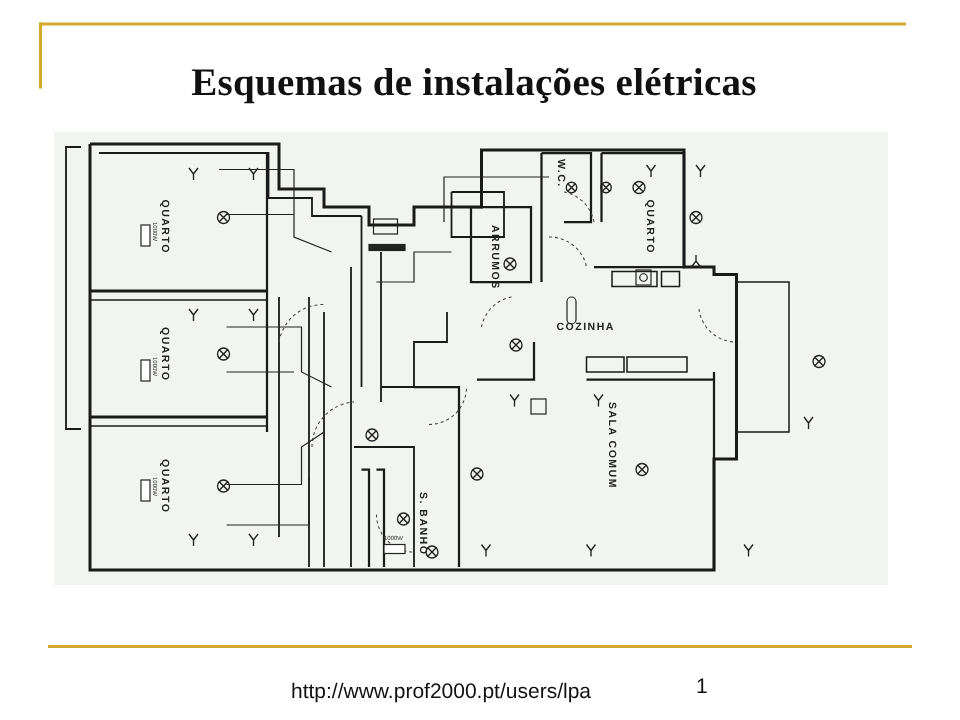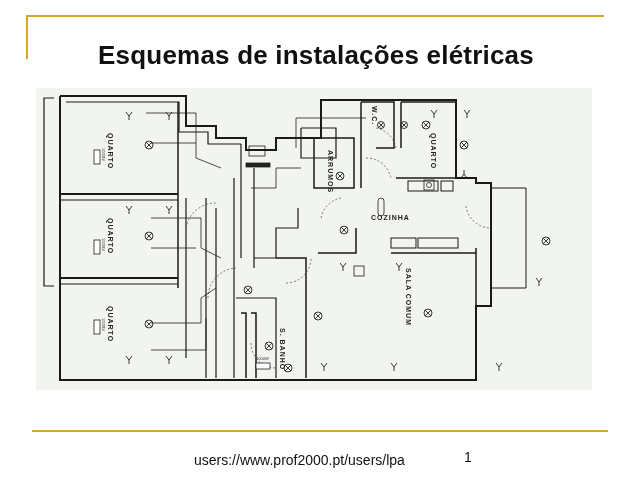--- a/index.html
+++ b/index.html
@@ -6,21 +6,21 @@
     body {
       width: 640px; height: 480px; position: relative; overflow: hidden;
       background: #ffffff;
       font-family: "Liberation Sans", sans-serif;
     }
     .rule-top { position: absolute; left: 26px; top: 15px; width: 578px; height: 2px; background: #d4a82a; }
     .rule-left { position: absolute; left: 26px; top: 15px; width: 2px; height: 44px; background: #d4a82a; }
     .rule-bottom { position: absolute; left: 32px; top: 430px; width: 576px; height: 2px; background: #d4a82a; }
     .title {
       position: absolute; left: 0; top: 40px; width: 632px; text-align: center;
-      font-size: 26px; font-weight: bold; color: #111; letter-spacing: 0.2px;
+      font-size: 26px; font-weight: bold; color: #111; letter-spacing: 0.2px; font-family: Liberation Serif, serif;
     }
     .footer-url { position: absolute; left: 194px; top: 452px; font-size: 14px; color: #111; }
     .page-num { position: absolute; left: 464px; top: 449px; font-size: 14px; color: #111; }
     .plan {
       position: absolute; left: 36px; top: 88px; width: 556px; height: 302px;
       background: #f2f4ef;
     }
     .plan svg { display: block; }
     .lbl { font-family: "Liberation Sans", sans-serif; font-size: 7px; fill: #222; font-weight: bold; letter-spacing: 1px; }
     .lbl-small { font-family: "Liberation Sans", sans-serif; font-size: 4px; fill: #333; }
@@ -229,14 +229,14 @@
     <text class="lbl" transform="translate(370,180) rotate(90)">SALA COMUM</text>
     <text class="lbl" transform="translate(244,240) rotate(90)">S. BANHO</text>
     <text class="lbl-small" transform="translate(66,60) rotate(90)">1000W</text>
     <text class="lbl-small" transform="translate(66,150) rotate(90)">1000W</text>
     <text class="lbl-small" transform="translate(66,230) rotate(90)">1000W</text>
     <text class="lbl-small" x="220" y="272">1000W</text>
   </svg>
 </div>
 
 <div class="rule-bottom"></div>
-<div class="footer-url">users://www.prof2000.pt/users/lpa</div>
+<div class="footer-url">http://www.prof2000.pt/users/lpa</div>
 <div class="page-num">1</div>
 
 </body></html>

